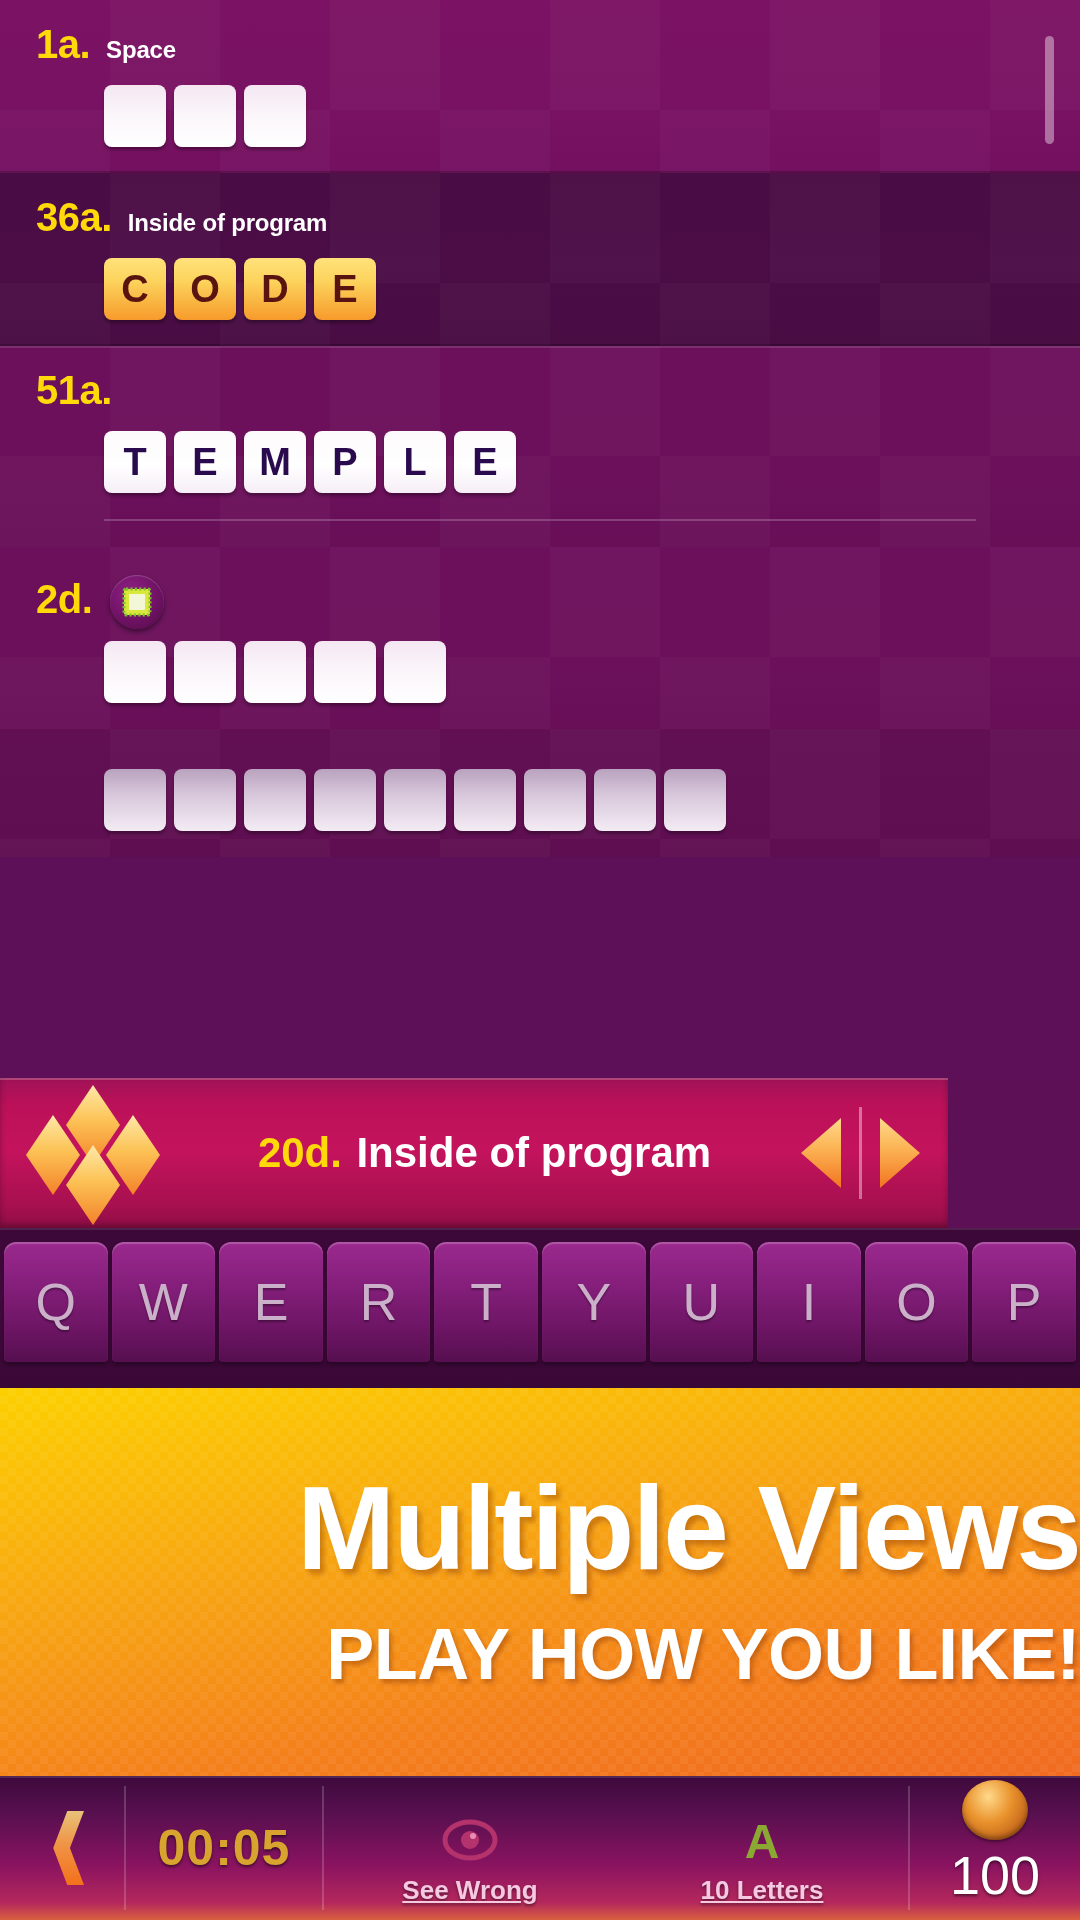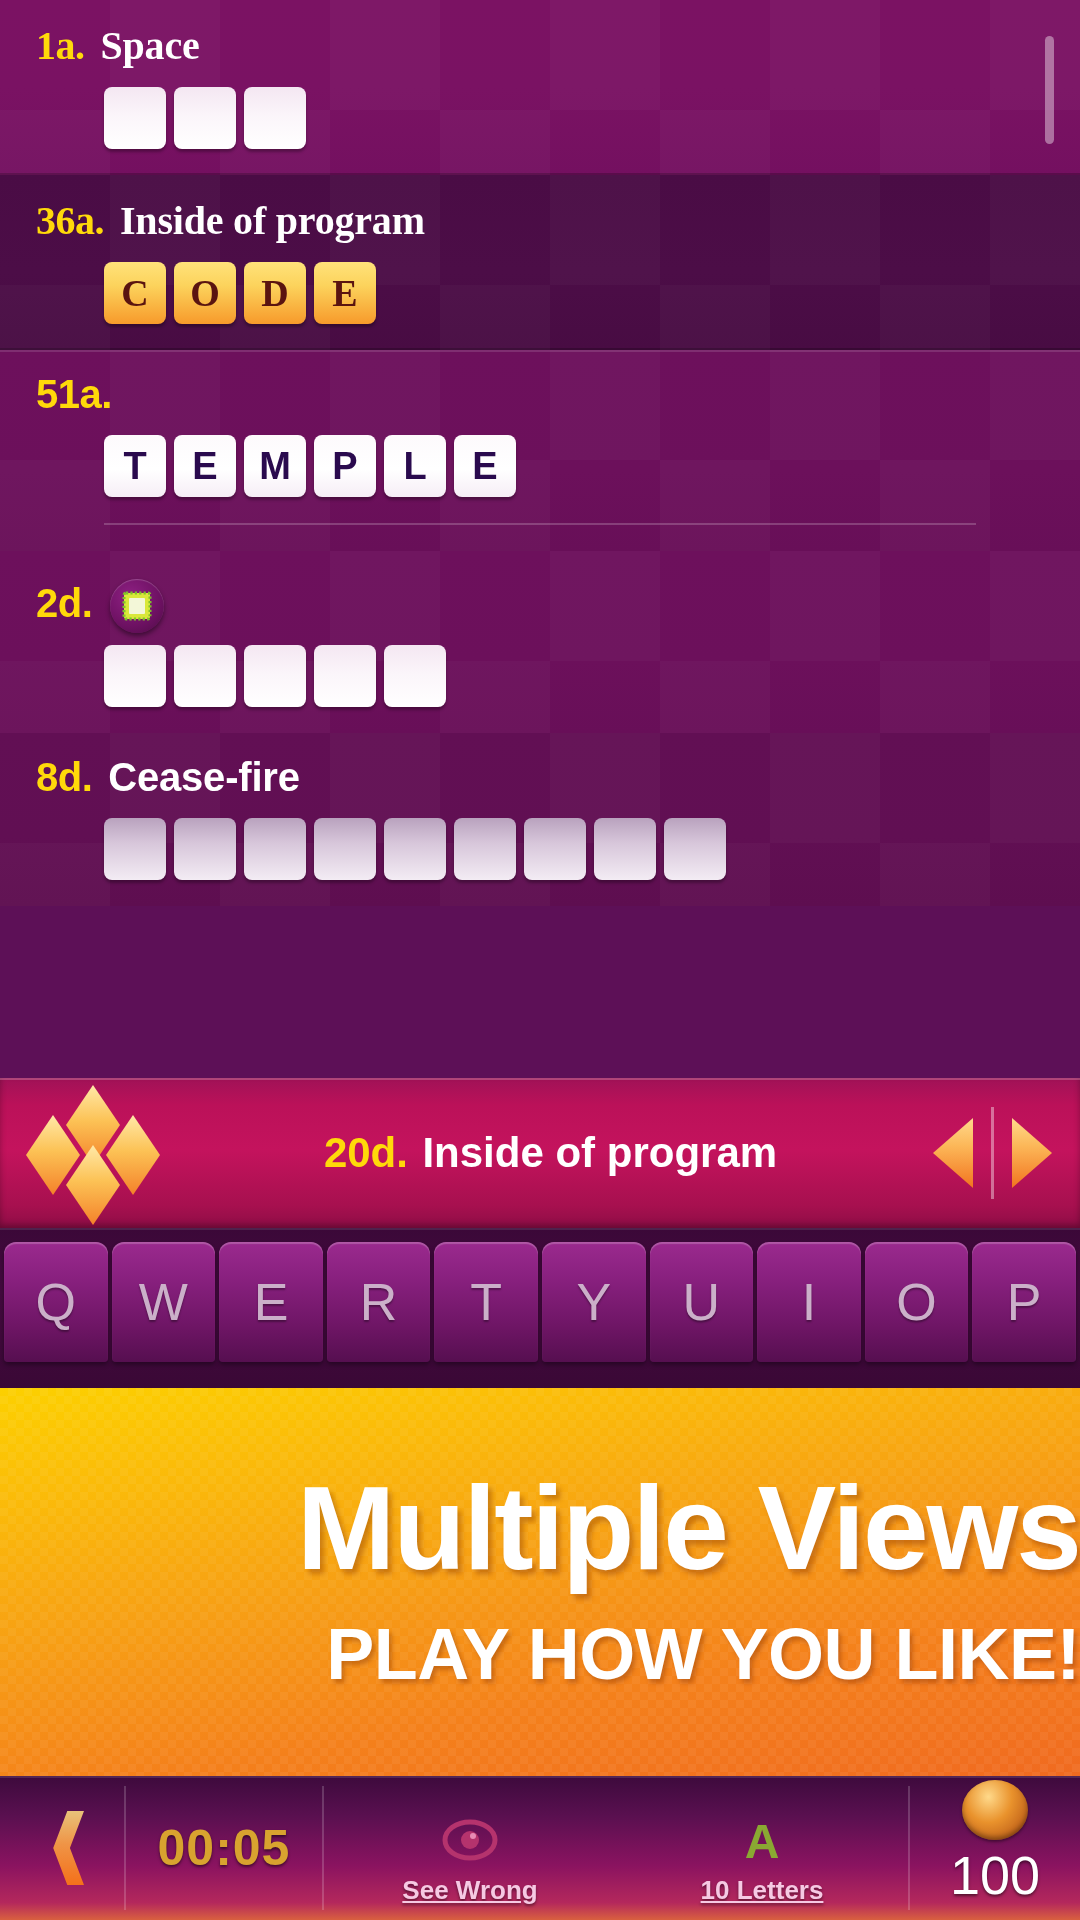--- a/index.html
+++ b/index.html
@@ -52,21 +52,20 @@
   .band-d {
     background:
       linear-gradient(180deg, #620f54 0%, #610f53 60%, #5e0e50 100%);
   }
 
   .band-sep-top {
     box-shadow: inset 0 2px 0 rgba(255,255,255,0.13);
   }
   .band-sep-bottom {
     box-shadow: inset 0 -2px 0 rgba(0,0,0,0.22);
-    font-family: Liberation Serif, serif;
   }
 
   
   .clue-row::before {
     content: "";
     position: absolute;
     inset: 0;
     pointer-events: none;
     background-image:
       linear-gradient(45deg, rgba(255,255,255,0.022) 25%, transparent 25%, transparent 75%, rgba(255,255,255,0.022) 75%),
@@ -87,21 +86,21 @@
     color: #ffd90a;
     font-size: 40px;
     font-weight: bold;
     letter-spacing: -0.5px;
     min-width: 0;
     white-space: nowrap;
   }
 
   .clue-text {
     color: #ffffff;
-    font-size: 40px;
+    font-size: 24px;
     font-weight: bold;
     margin-left: 16px;
     white-space: nowrap;
     letter-spacing: -0.2px;
   }
 
   .pic-badge {
     display: inline-flex;
     align-items: center;
     justify-content: center;
@@ -175,21 +174,21 @@
     height: 108px;
     border-radius: 5px;
     background: rgba(255,255,255,0.40);
     z-index: 5;
   }
 
   
   .current-bar {
     position: absolute;
     top: 1078px; left: 0;
-    width: 1080px;
+    width: 948px;
     height: 150px;
     background: linear-gradient(180deg, #a01257 0%, #bb1159 18%, #c4135d 48%, #a7104f 85%, #8e0d46 100%);
     box-shadow: inset 0 2px 0 rgba(255,255,255,0.22), inset 0 -3px 6px rgba(0,0,0,0.30);
     display: flex;
     align-items: center;
     z-index: 10;
   }
 
   .diamond-cluster {
     position: relative;
@@ -462,24 +461,20 @@
       <div class="tiles">
         <div class="tile tile-empty"></div>
         <div class="tile tile-empty"></div>
         <div class="tile tile-empty"></div>
         <div class="tile tile-empty"></div>
         <div class="tile tile-empty"></div>
       </div>
     </div>
 
     <div class="clue-row band-d">
-      <div class="clue-head">
-        <span class="clue-num">8d.</span>
-        <span class="clue-text">Cease-fire</span>
-      </div>
       <div class="tiles">
         <div class="tile tile-empty-dim"></div>
         <div class="tile tile-empty-dim"></div>
         <div class="tile tile-empty-dim"></div>
         <div class="tile tile-empty-dim"></div>
         <div class="tile tile-empty-dim"></div>
         <div class="tile tile-empty-dim"></div>
         <div class="tile tile-empty-dim"></div>
         <div class="tile tile-empty-dim"></div>
         <div class="tile tile-empty-dim"></div>

